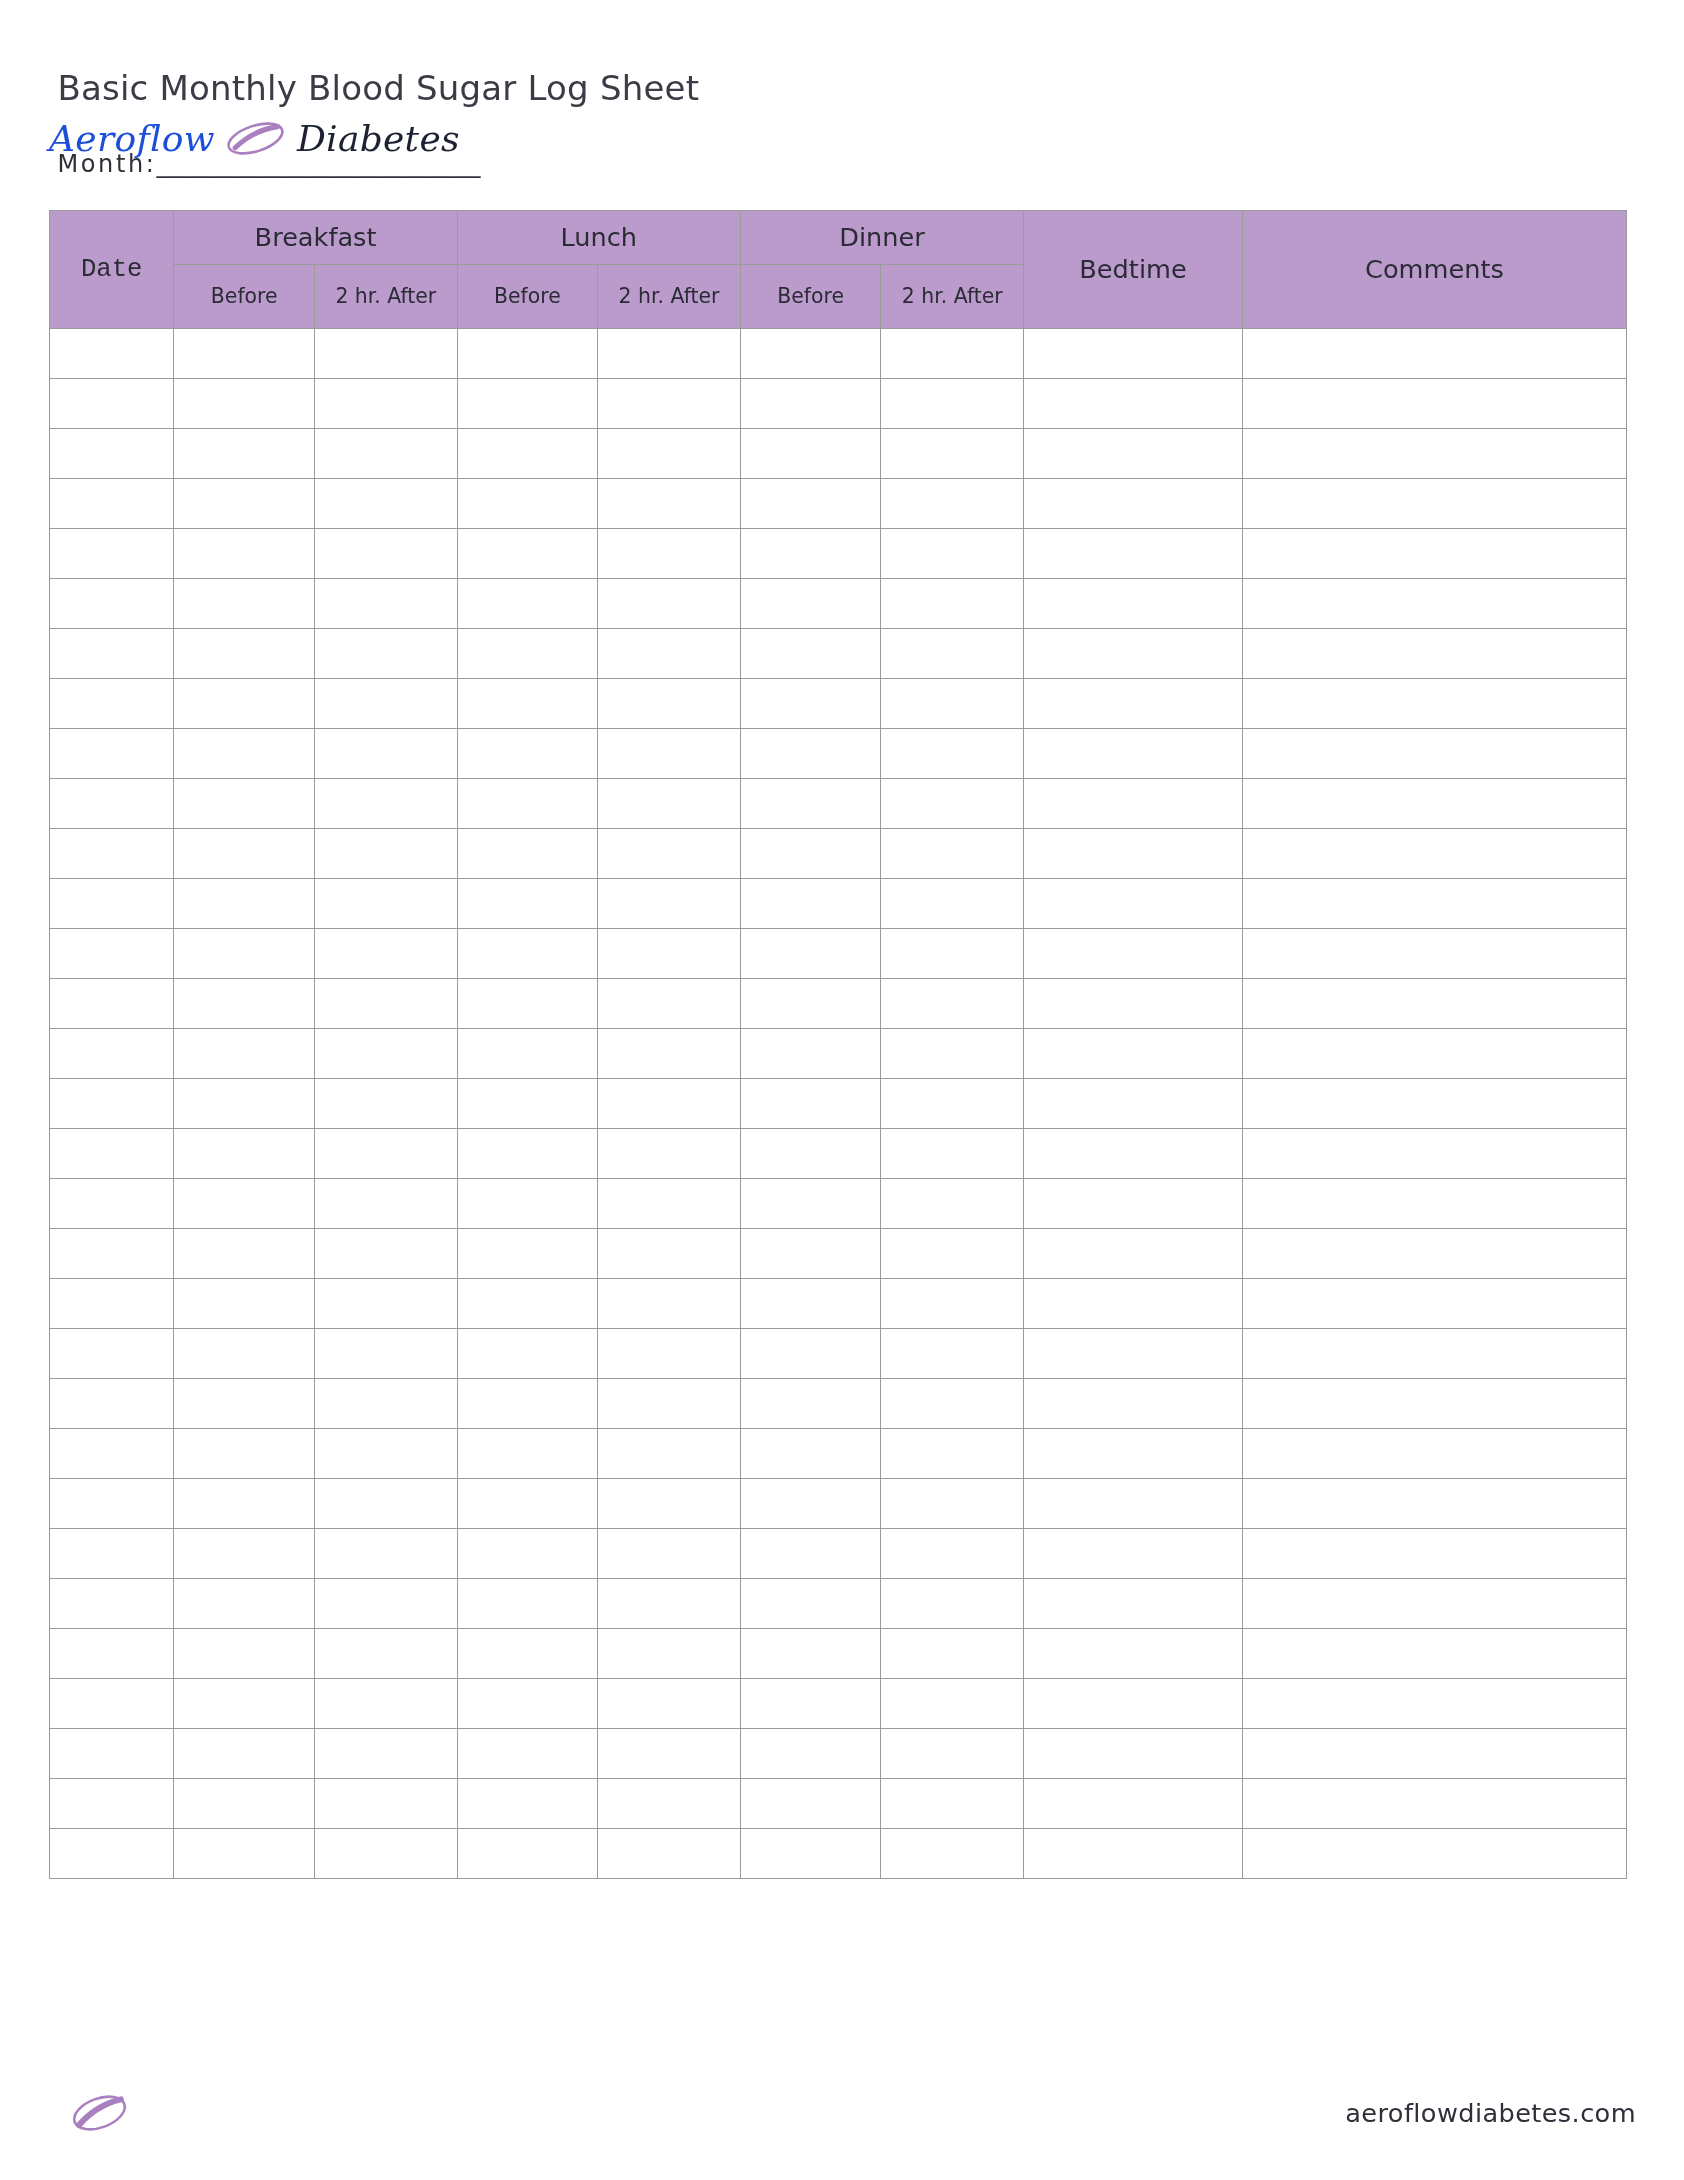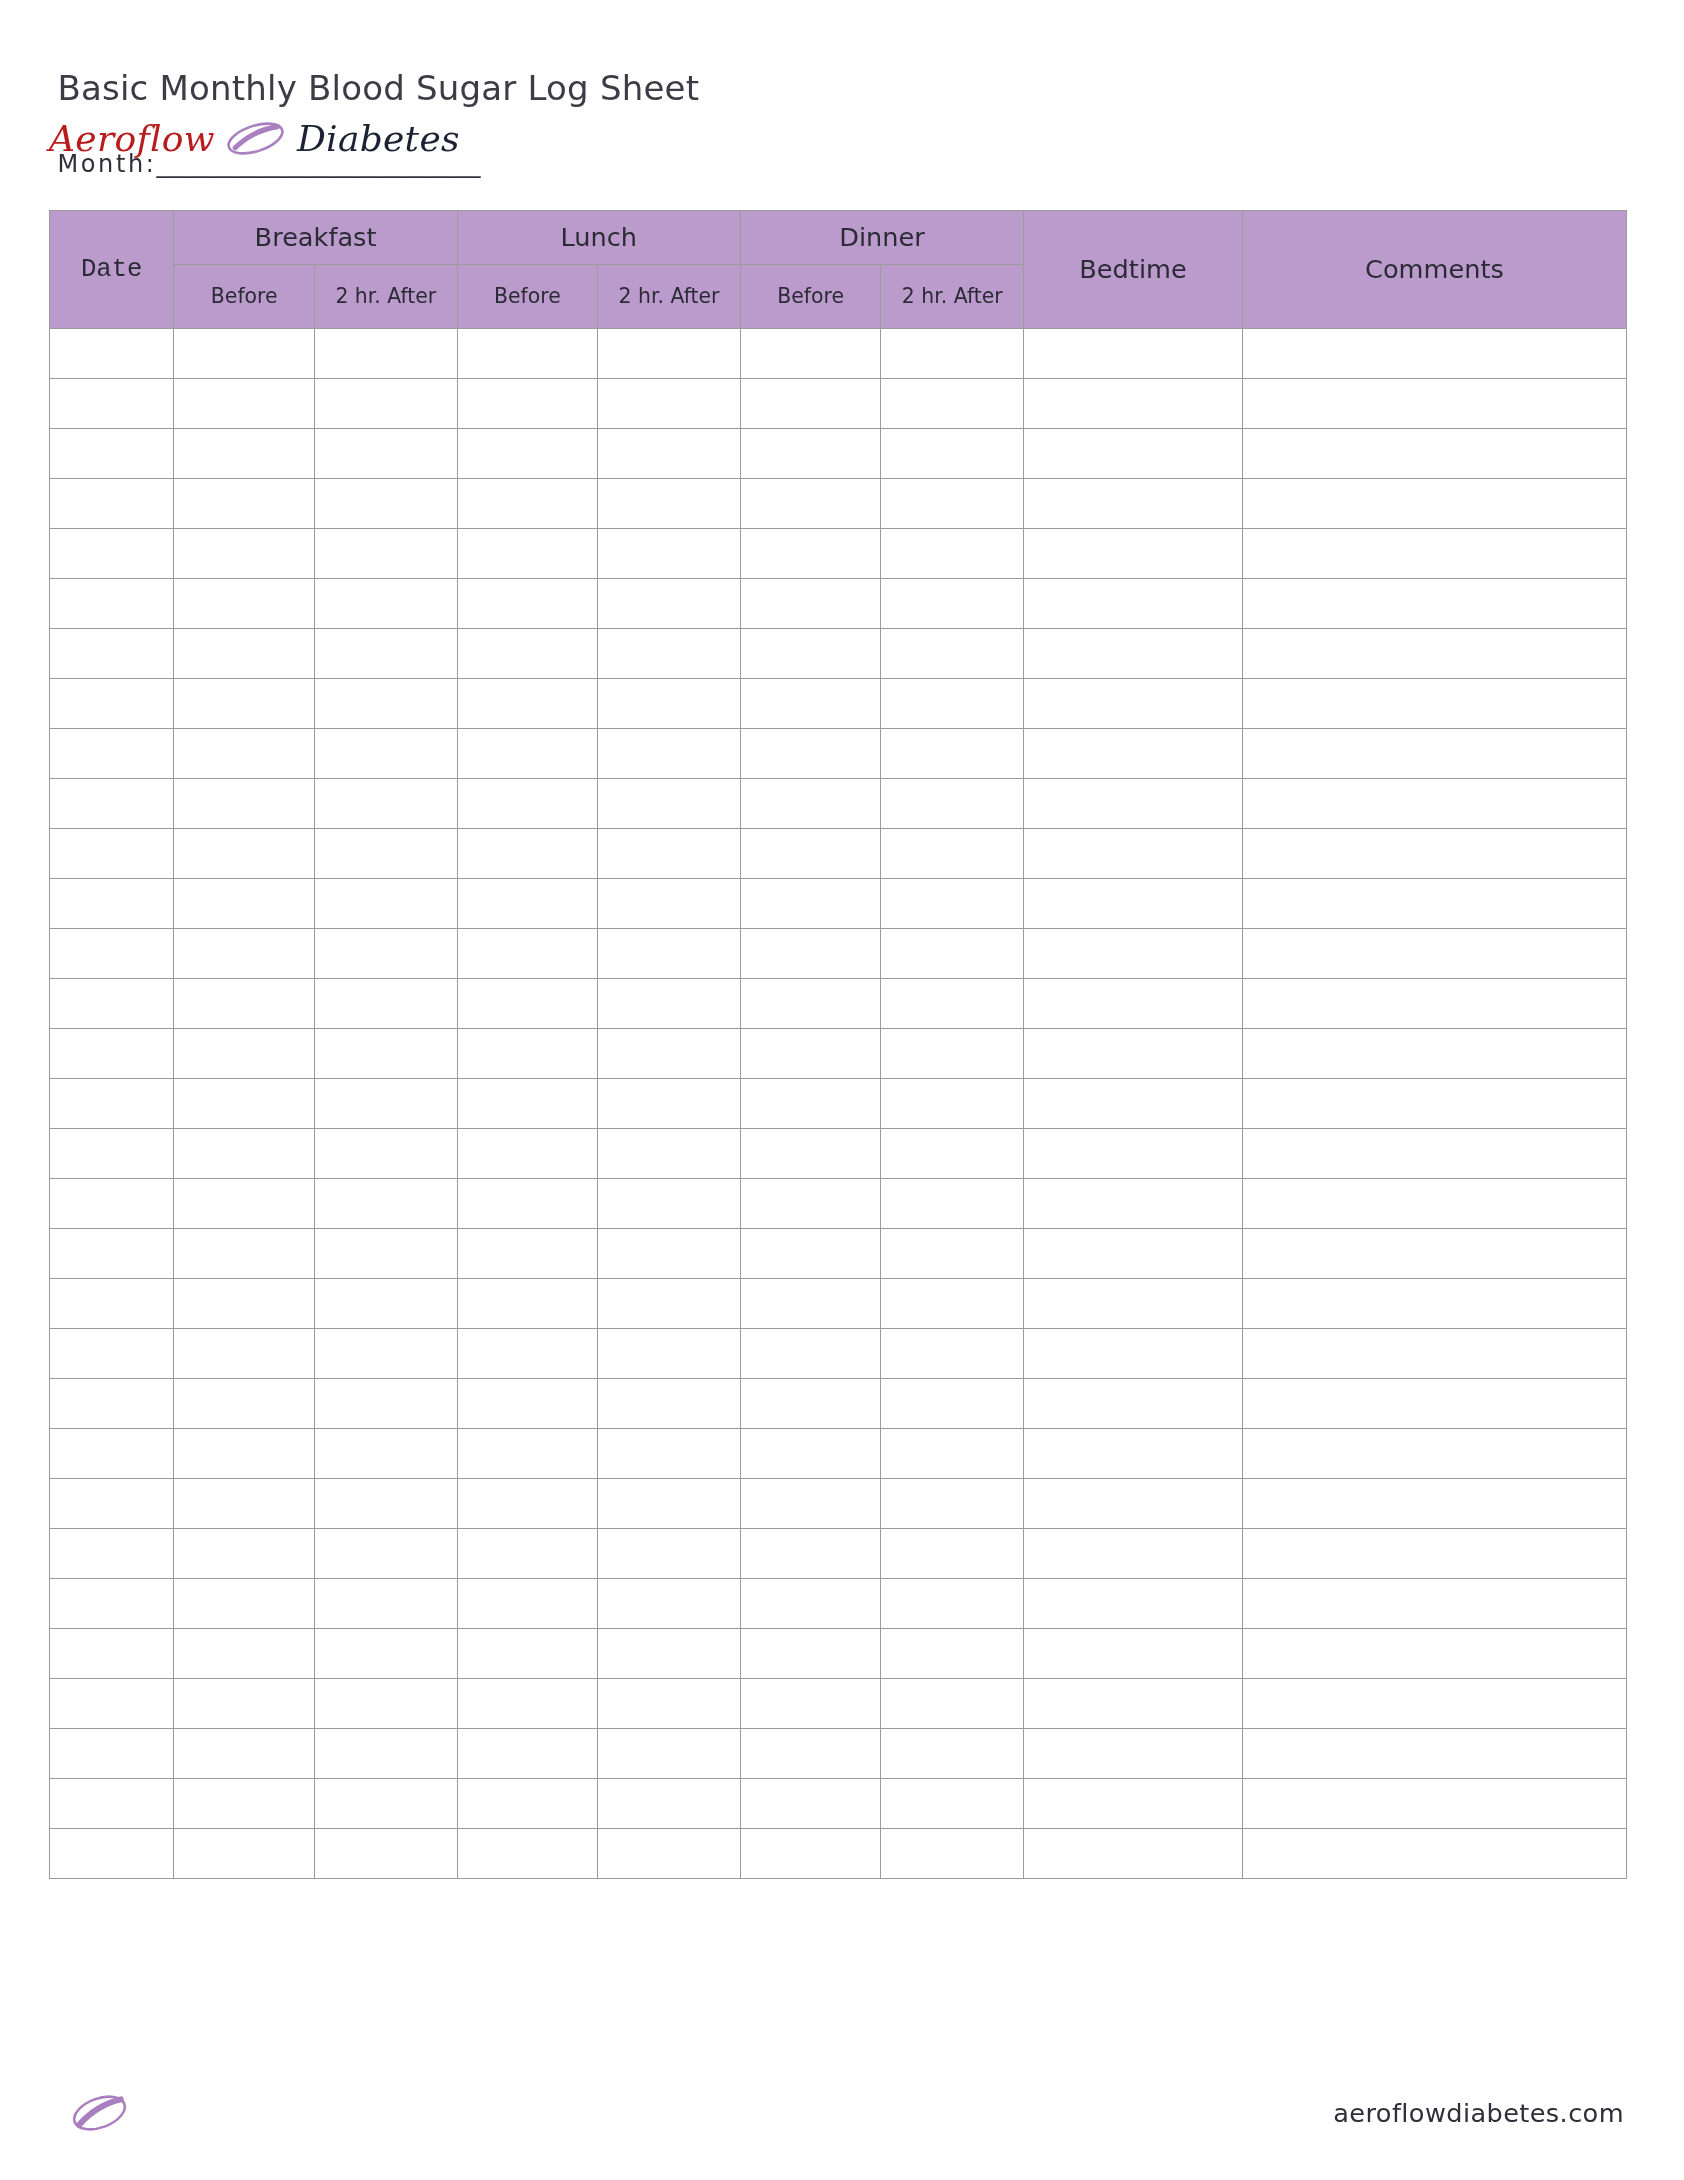--- a/index.html
+++ b/index.html
@@ -45,21 +45,21 @@
     display: flex;
     align-items: center;
     gap: 8.5px;
     margin-top: 10.2px;
     margin-right: 8.5px;
   }
   .brand-aeroflow {
     font-family: "DejaVu Serif", "Liberation Serif", serif;
     font-size: 36px;
     font-style: italic;
-    color: #b91c1c;
+    color: #1d4ed8;
     letter-spacing: 0.3px;
   }
   .brand-diabetes {
     font-family: "DejaVu Serif", "Liberation Serif", serif;
     font-size: 36px;
     font-style: italic;
     color: #1d2233;
     letter-spacing: 0.3px;
     text-align: right;
   }
@@ -146,21 +146,21 @@
   .footer-mark {
     width: 63px;
     height: 48px;
     position: relative;
     margin-left: 19px;
   }
   .footer-url {
     font-size: 25.6px;
     color: #2f2f3a;
     letter-spacing: 0.4px;
-    margin-right: 12px;
+    margin-right: 0;
   }
 </style>
 </head>
 <body>
 
 <div class="page">
 
   <div class="header">
     <div class="doc-title">Basic Monthly Blood Sugar Log Sheet</div>
     <div class="brand">

